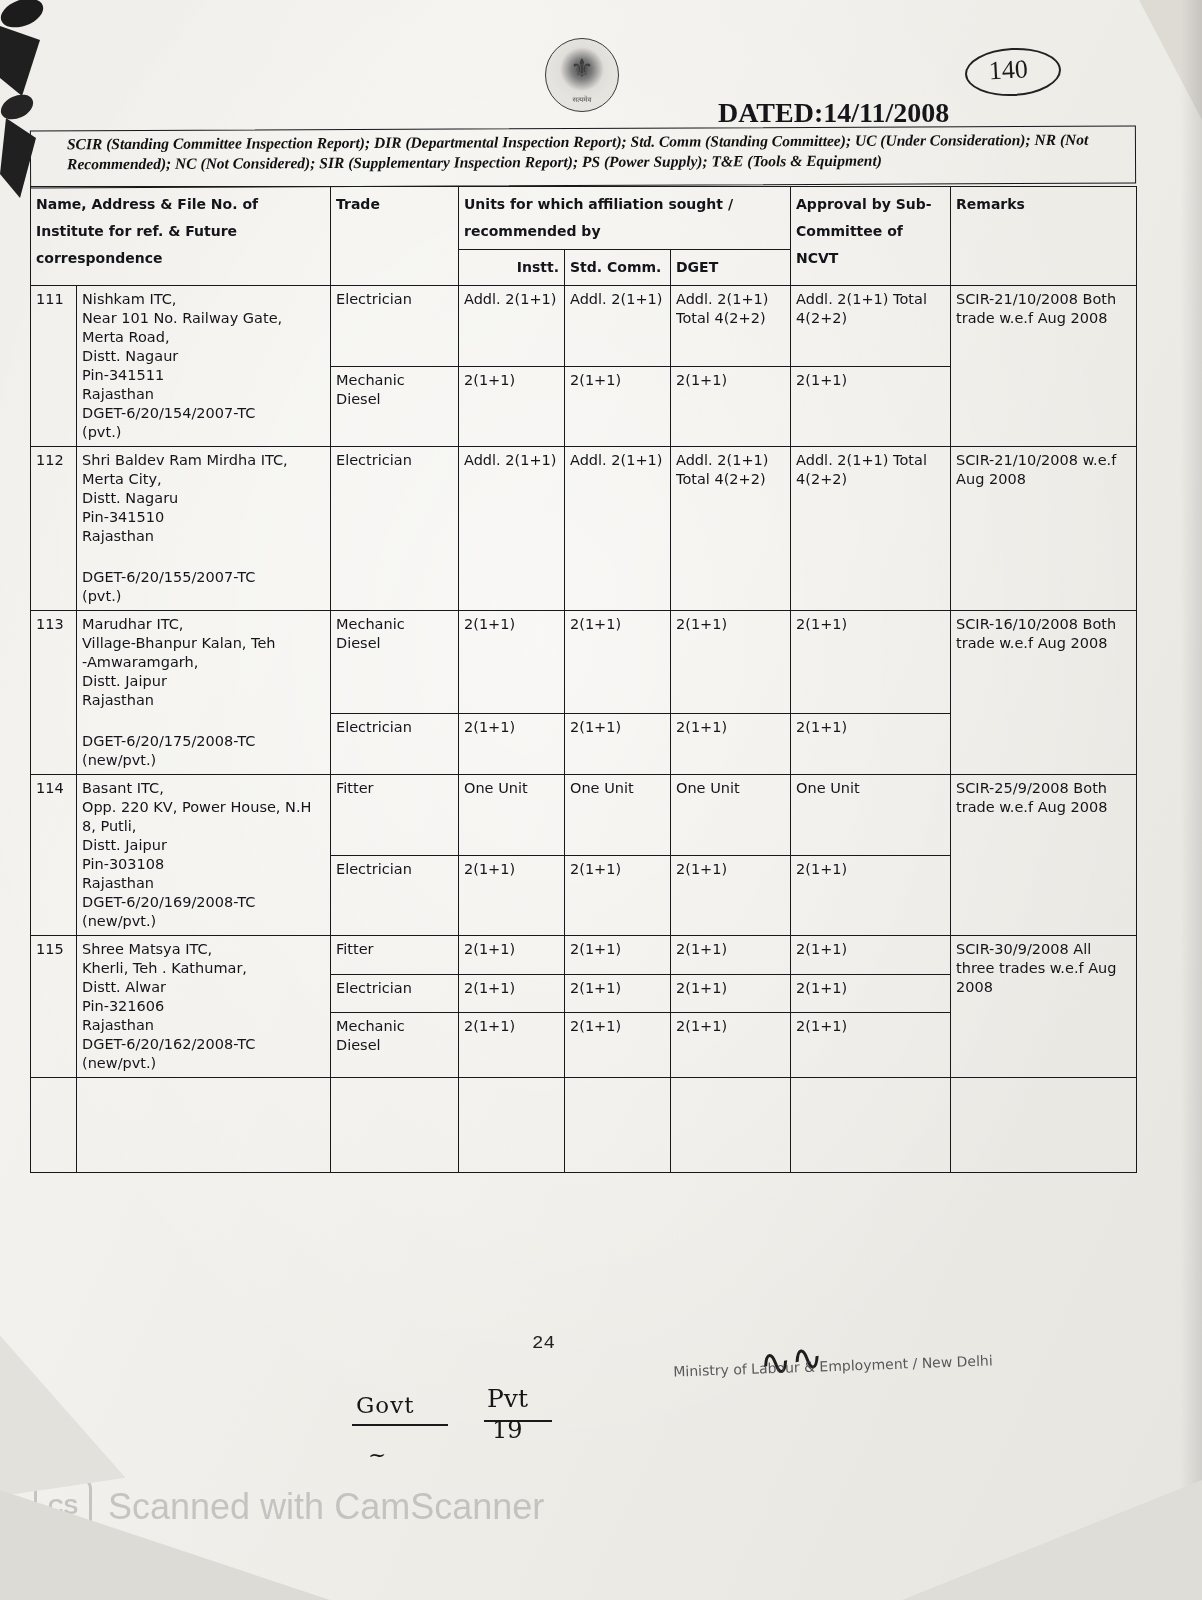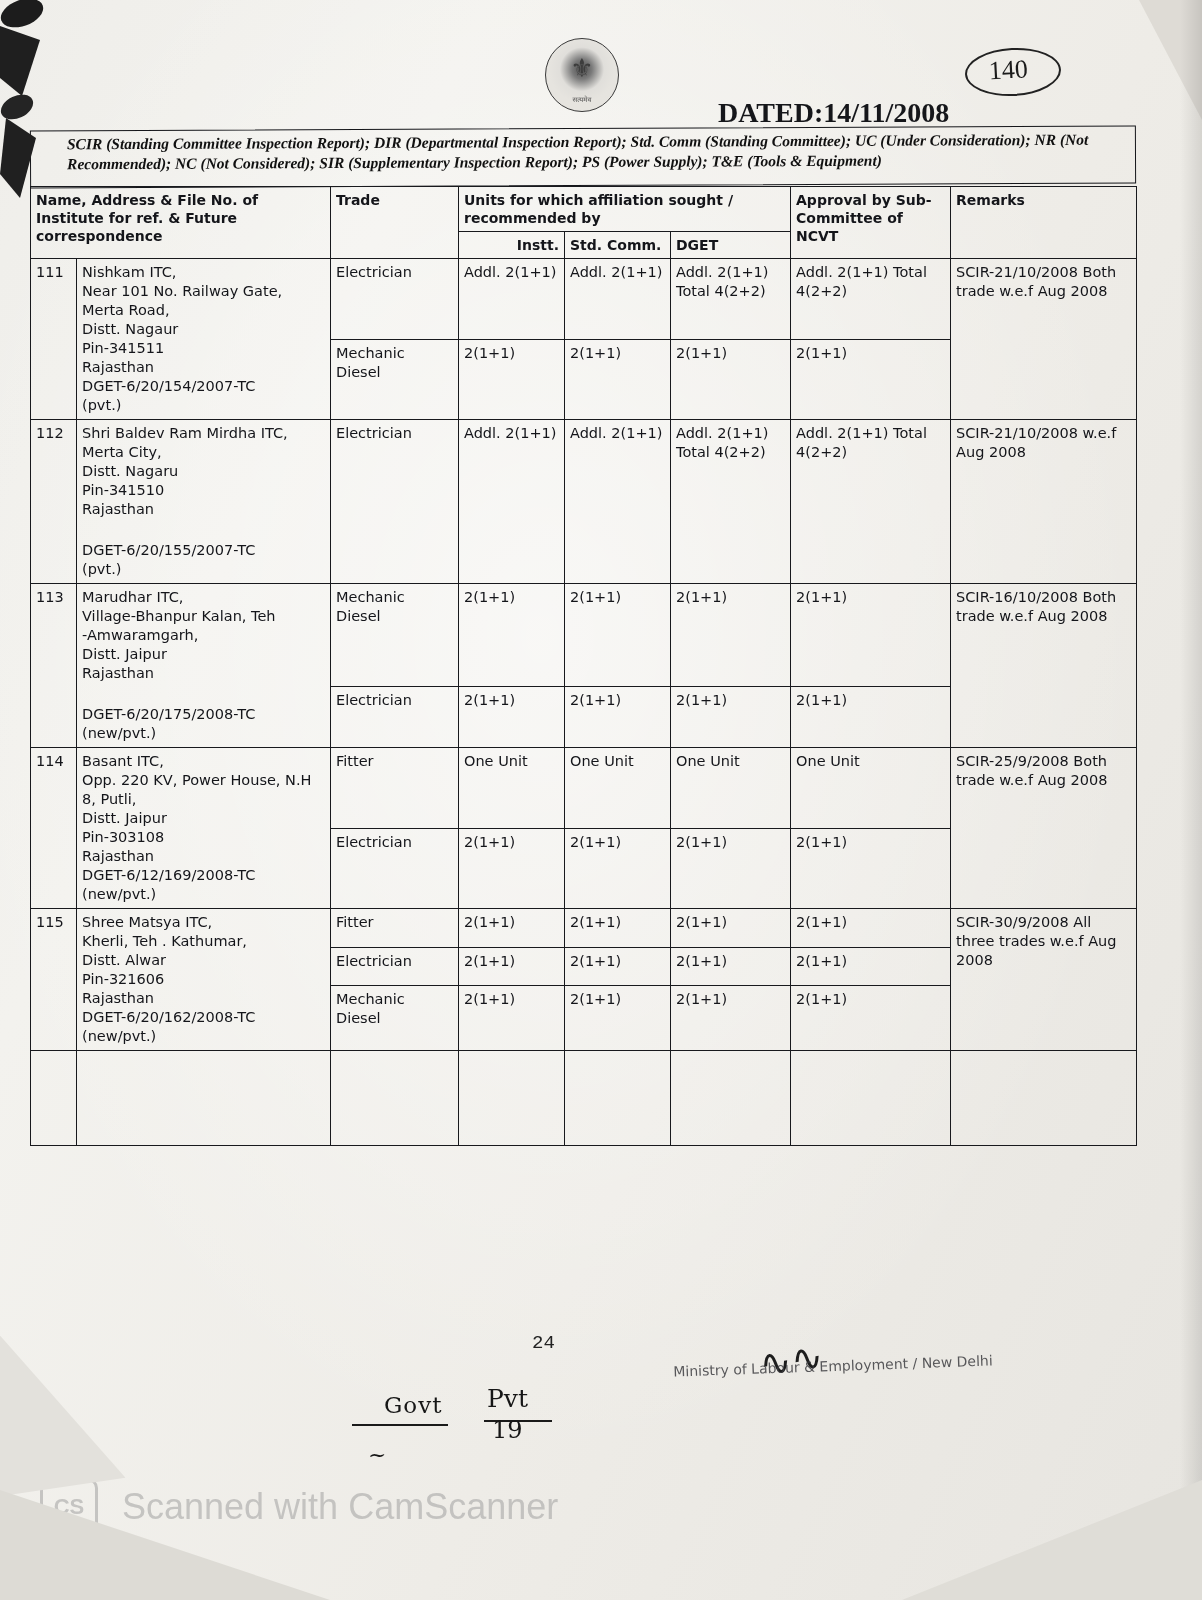--- a/index.html
+++ b/index.html
@@ -163,21 +163,21 @@
   table.main th, table.main td {
     border: 1.5px solid #18191d;
     vertical-align: top;
     padding: 4px 5px;
     font-size: 14.5px;
     line-height: 19px;
   }
   table.main th {
     font-weight: bold;
     font-size: 14px;
-    line-height: 18px;
+    line-height: 27px;
     text-align: left;
   }
   th.c-name { width: 300px; }
   th.c-trade { width: 128px; }
   th.c-instt { width: 106px; }
   th.c-std { width: 106px; }
   th.c-dget { width: 120px; }
   th.c-appr { width: 160px; }
   th.c-rem { width: 186px; }
 
@@ -203,21 +203,21 @@
     left: 532px; top: 1332px;
     font-family: Liberation Mono, monospace;
     font-size: 19px;
     color: #222;
   }
   .hand {
     position: absolute;
     font-family: "DejaVu Serif", serif;
     color: #161616;
   }
-  .hand-govt { left: 356px; top: 1392px; font-size: 23px; letter-spacing: 1px; margin-left: 28px; }
+  .hand-govt { left: 356px; top: 1392px; font-size: 23px; letter-spacing: 1px; }
   .hand-pvt { left: 487px; top: 1384px; font-size: 25px; }
   .hand-govt-line { position:absolute; left: 352px; top: 1424px; width: 96px; height: 2px; background: #1a1a1a; }
   .hand-pvt-line { position:absolute; left: 484px; top: 1420px; width: 68px; height: 2px; background: #1a1a1a; }
   .hand-dash { left: 368px; top: 1442px; font-size: 22px; }
   .hand-19 { left: 492px; top: 1416px; font-size: 24px; }
 
   .stamp {
     position: absolute;
     left: 668px; top: 1356px;
     width: 330px;
@@ -236,24 +236,24 @@
     border-top: 0;
     color: #1d1d1d;
     font-family: "Liberation Serif", serif;
     font-size: 38px;
     transform: rotate(-8deg);
   }
 
   
   .cam {
     position: absolute;
-    left: 40px; top: 1478px;
+    left: 34px; top: 1478px;
     display: flex;
     align-items: center;
-    gap: 24px;
+    gap: 16px;
     opacity: 0.5;
   }
   .cam .logo {
     width: 52px; height: 52px;
     border: 3px solid #9a9a9a;
     border-radius: 10px;
     color: #9a9a9a;
     font-weight: bold;
     font-size: 22px;
     display: flex; align-items: center; justify-content: center;
@@ -393,21 +393,21 @@
         </tr>
 
         <tr>
           <td class="num" rowspan="2">114</td>
           <td class="name" rowspan="2">
             <span class="line">Basant ITC,</span>
             <span class="line">Opp. 220 KV, Power House, N.H 8, Putli,</span>
             <span class="line">Distt. Jaipur</span>
             <span class="line">Pin-303108</span>
             <span class="line">Rajasthan</span>
-            <span class="line">DGET-6/12/169/2008-TC</span>
+            <span class="line">DGET-6/20/169/2008-TC</span>
             <span class="line">(new/pvt.)</span>
           </td>
           <td class="trade">Fitter</td>
           <td class="val">One Unit</td>
           <td class="val">One Unit</td>
           <td class="val">One Unit</td>
           <td class="val">One Unit</td>
           <td class="val" rowspan="2">SCIR-25/9/2008 Both trade w.e.f Aug 2008</td>
         </tr>
         <tr>

